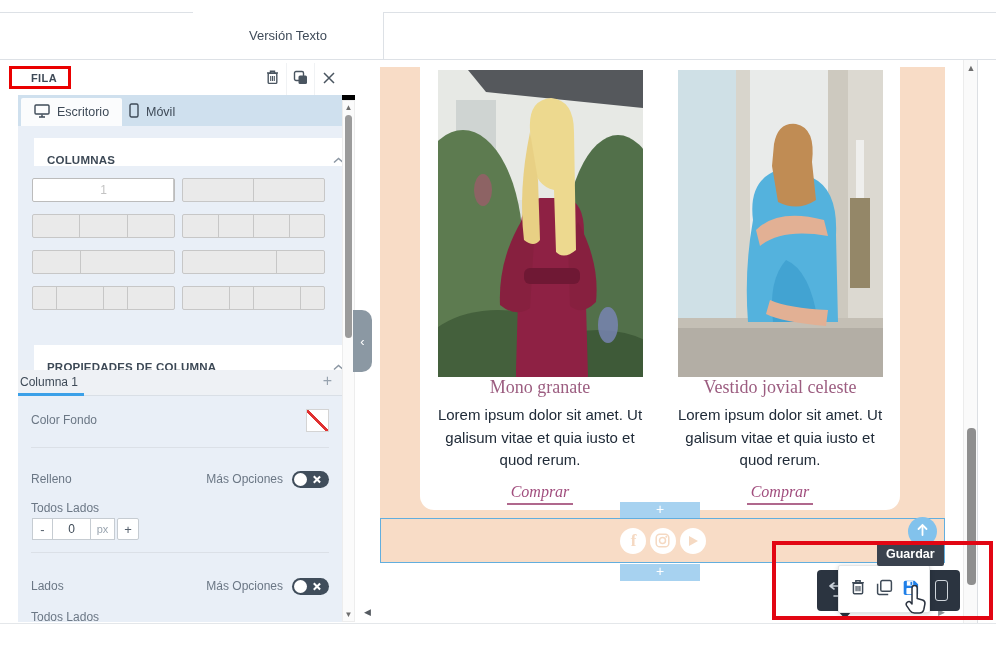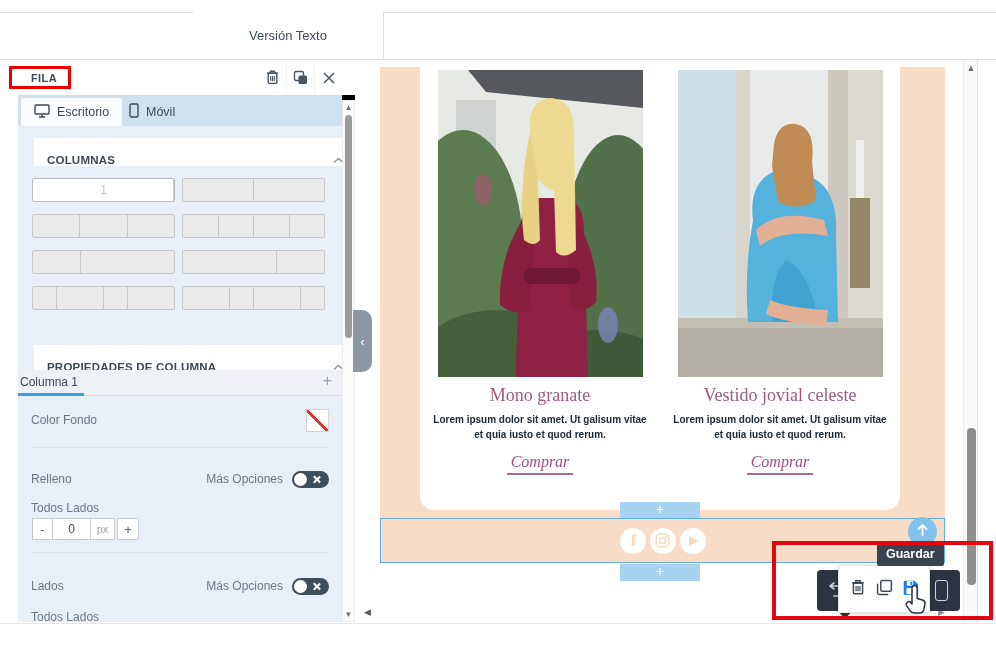--- a/index.html
+++ b/index.html
@@ -75,22 +75,22 @@
                    border-radius:0 10px 10px 0; z-index:3; cursor:pointer; display:flex; align-items:center; justify-content:center;
                    color:#fff; font-size:13px; }
 
   
   .preview { position:absolute; left:360px; top:59px; width:618px; height:564px; background:#fff; border-right:1px solid #dcdfe3; overflow:hidden; }
   .email-bg { position:absolute; left:20px; top:8px; width:565px; height:451px; background:#f8dcc6; }
   .email-card { position:absolute; left:60px; top:8px; width:480px; height:443px; background:#fff; border-radius:0 0 14px 14px; }
   .product { position:absolute; top:0; width:240px; text-align:center; }
   .p1 { left:0; } .p2 { left:240px;text-align:center; }
   .pimg { display:block; margin:3px auto 0; width:205px; height:307px; }
-  .ptitle { margin-top:8px; font-family:"Liberation Serif", serif; font-size:18px; color:#9c5d80; }
-  .pdesc { margin:6px auto 0; width:216px; font-size:10px; line-height:1.5; color:#202b38; font-weight:700; }
+  .ptitle { margin-top:0; font-family:"Liberation Serif", serif; font-size:18px; color:#9c5d80; }
+  .pdesc { margin:6px auto 0; width:216px; font-size:15px; line-height:1.5; color:#202b38; font-weight:400; }
   .pcta { display:inline-block; margin-top:11px; font-family:"Liberation Serif", serif; font-style:italic; font-size:16px;
           color:#a14e7e; border-bottom:2px solid #b0688d; padding:0 4px 2px; cursor:pointer; }
   .insert-btn { position:absolute; left:260px; width:80px; background:#a7d2f0; color:#fff; font-size:14px; line-height:15px;
                 text-align:center; cursor:pointer; }
   .ins-top { top:443px; height:16px; } .ins-bottom { top:505px; height:17px; }
   .footer-row { position:absolute; left:20px; top:459px; width:565px; height:45px; background:#f8dcc6; border:1px solid #62aede;
                 display:flex; align-items:center; justify-content:center; gap:4px; }
   .soc { width:26px; height:26px; background:#fff; border-radius:50%; position:relative; cursor:pointer; display:flex; align-items:center; justify-content:center; }
   .soc-f { font-family:"Liberation Serif",serif; font-weight:bold; font-size:17px; color:#f5d9c2; transform:translateX(1px); }
   .soc-yt { width:0; height:0; border-left:9px solid #f5d9c2; border-top:5.5px solid transparent; border-bottom:5.5px solid transparent; margin-left:2px; }

